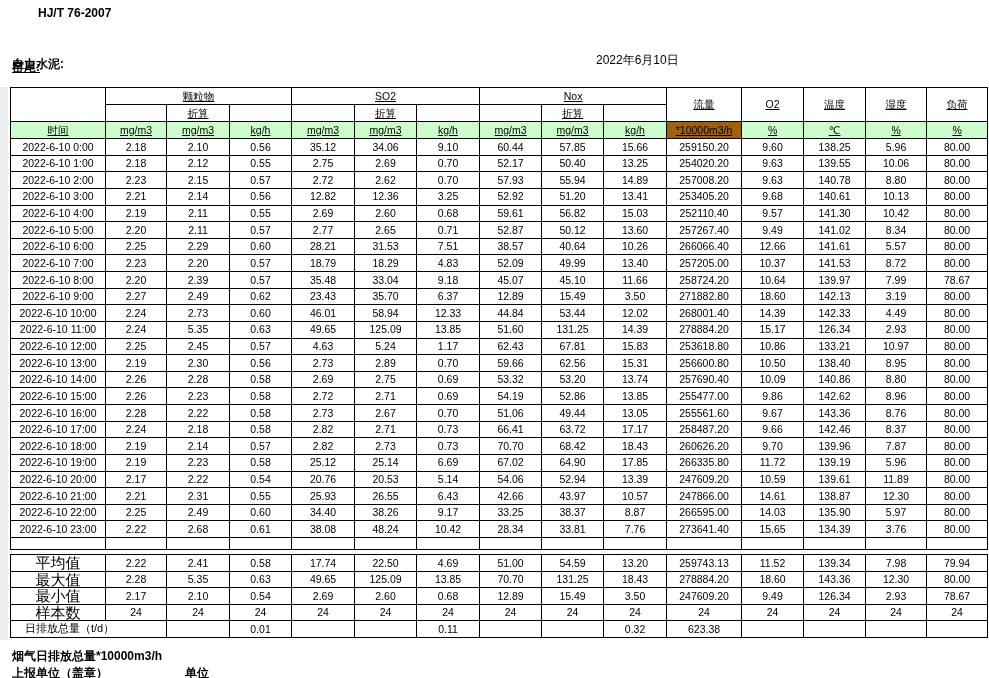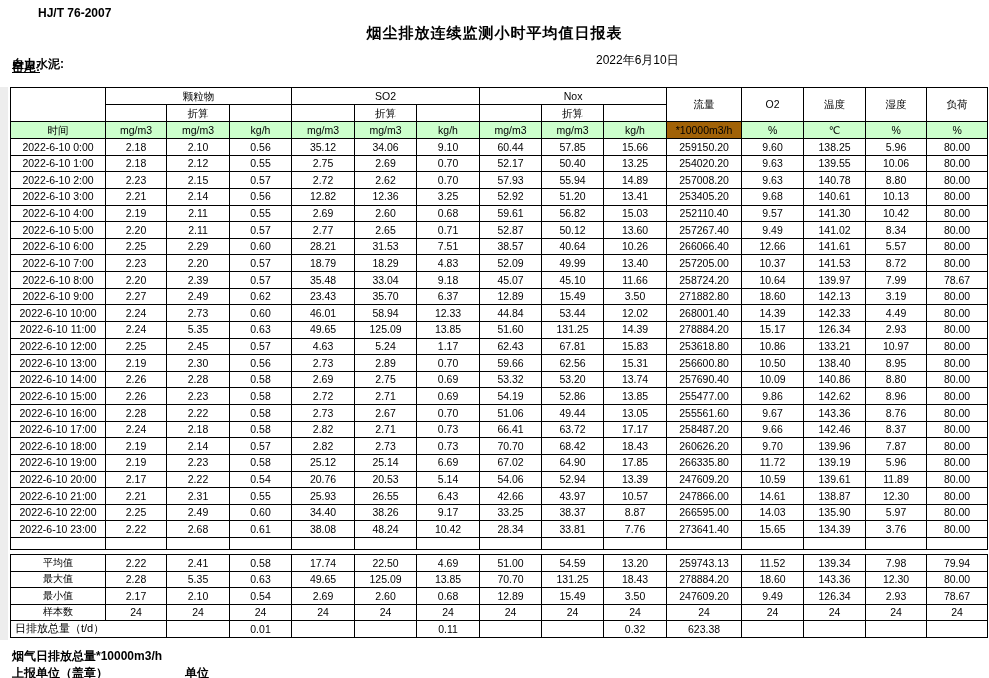--- a/index.html
+++ b/index.html
@@ -15,42 +15,41 @@
   .station  { position:absolute; left:12px; top:59px; font-size:12px; font-weight:bold;text-decoration:underline; }
   .date     { position:absolute; left:596px; top:52px; font-size:12px; }
   table.report {
     position:absolute; left:10px; top:87px; width:977px;
     border-collapse:collapse; table-layout:fixed;
   }
   table.report td {
     border:1px solid #000; padding:0; text-align:center; vertical-align:middle;
     font-size:10.5px; line-height:1; white-space:nowrap; overflow:hidden;
   }
-  thead tr { height:17px; }
+  thead tr { height:17px;text-decoration:underline; }
   thead td { font-size:11px; }
   tr.data-row { height:16.63px; }
   tr.empty-row { height:12px; }
   tr.gap-row { height:5px; }
   tr.gap-row td { border-left:none; border-right:none; border-top:1px solid #000; border-bottom:1px solid #000; }
   tr.summary-row { height:16.5px; }
-  tr.summary-row td:first-child { font-size:10px;text-align:center; }
+  tr.summary-row td:first-child { font-size:15px;text-align:center; }
   tr.total-row { height:16.5px; }
-  tr.total-row td.label { text-align:left; padding-left:4px; font-size:11px; }
+  tr.total-row td.label { text-align:left; padding-left:14px; font-size:11px; }
   .footer-note1 { position:absolute; left:12px; top:648px; font-size:12px; font-weight:bold; }
   .footer-note2 { position:absolute; left:12px; top:665px; font-size:12px; font-weight:bold; }
   .footer-unit  { position:absolute; left:185px; top:665px; font-size:12px; font-weight:bold; }
 </style>
 </head>
 <body>
 
 <div class="page">
   <div class="left-strip"></div>
 
   <div class="std-no">HJ/T  76-2007</div>
-  <div class="title">烟尘排放连续监测小时平均值日报表</div>
   <div class="company">自力水泥:</div>
   <div class="station">窑尾:</div>
   <div class="date">2022年6月10日</div>
 
   <table class="report">
     <colgroup>
       <col style="width:95px">
         <col style="width:61px">
         <col style="width:63px">
         <col style="width:62px">

